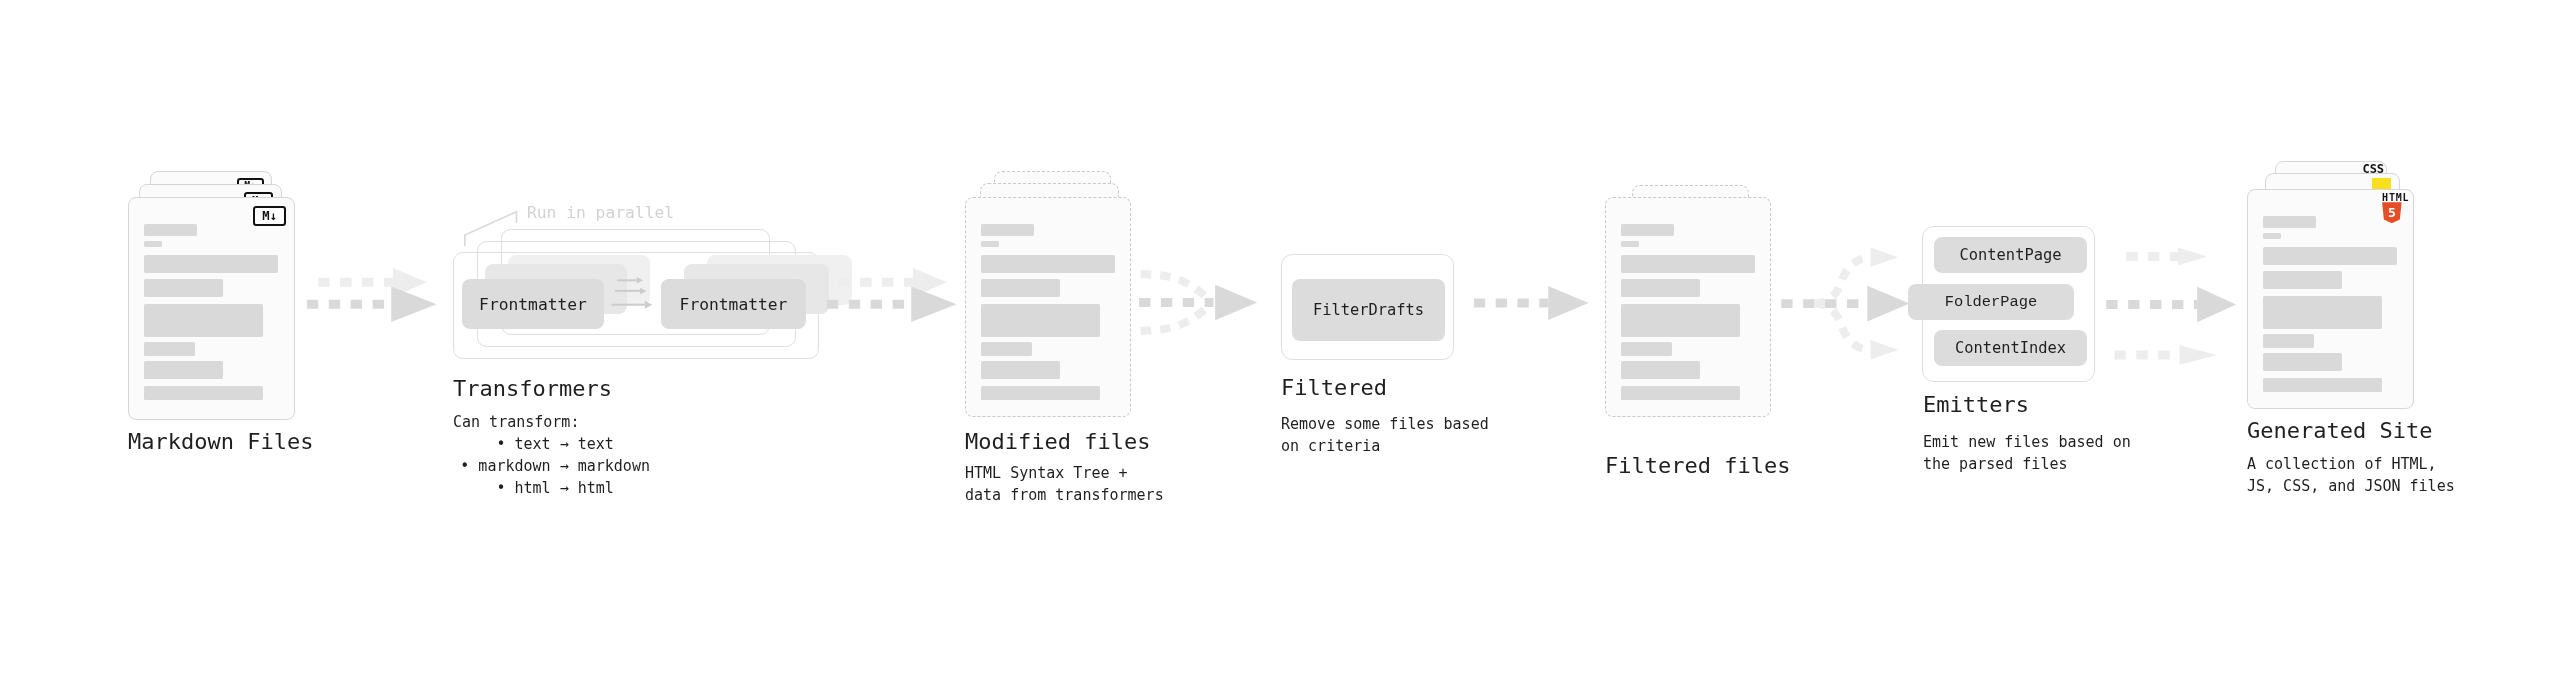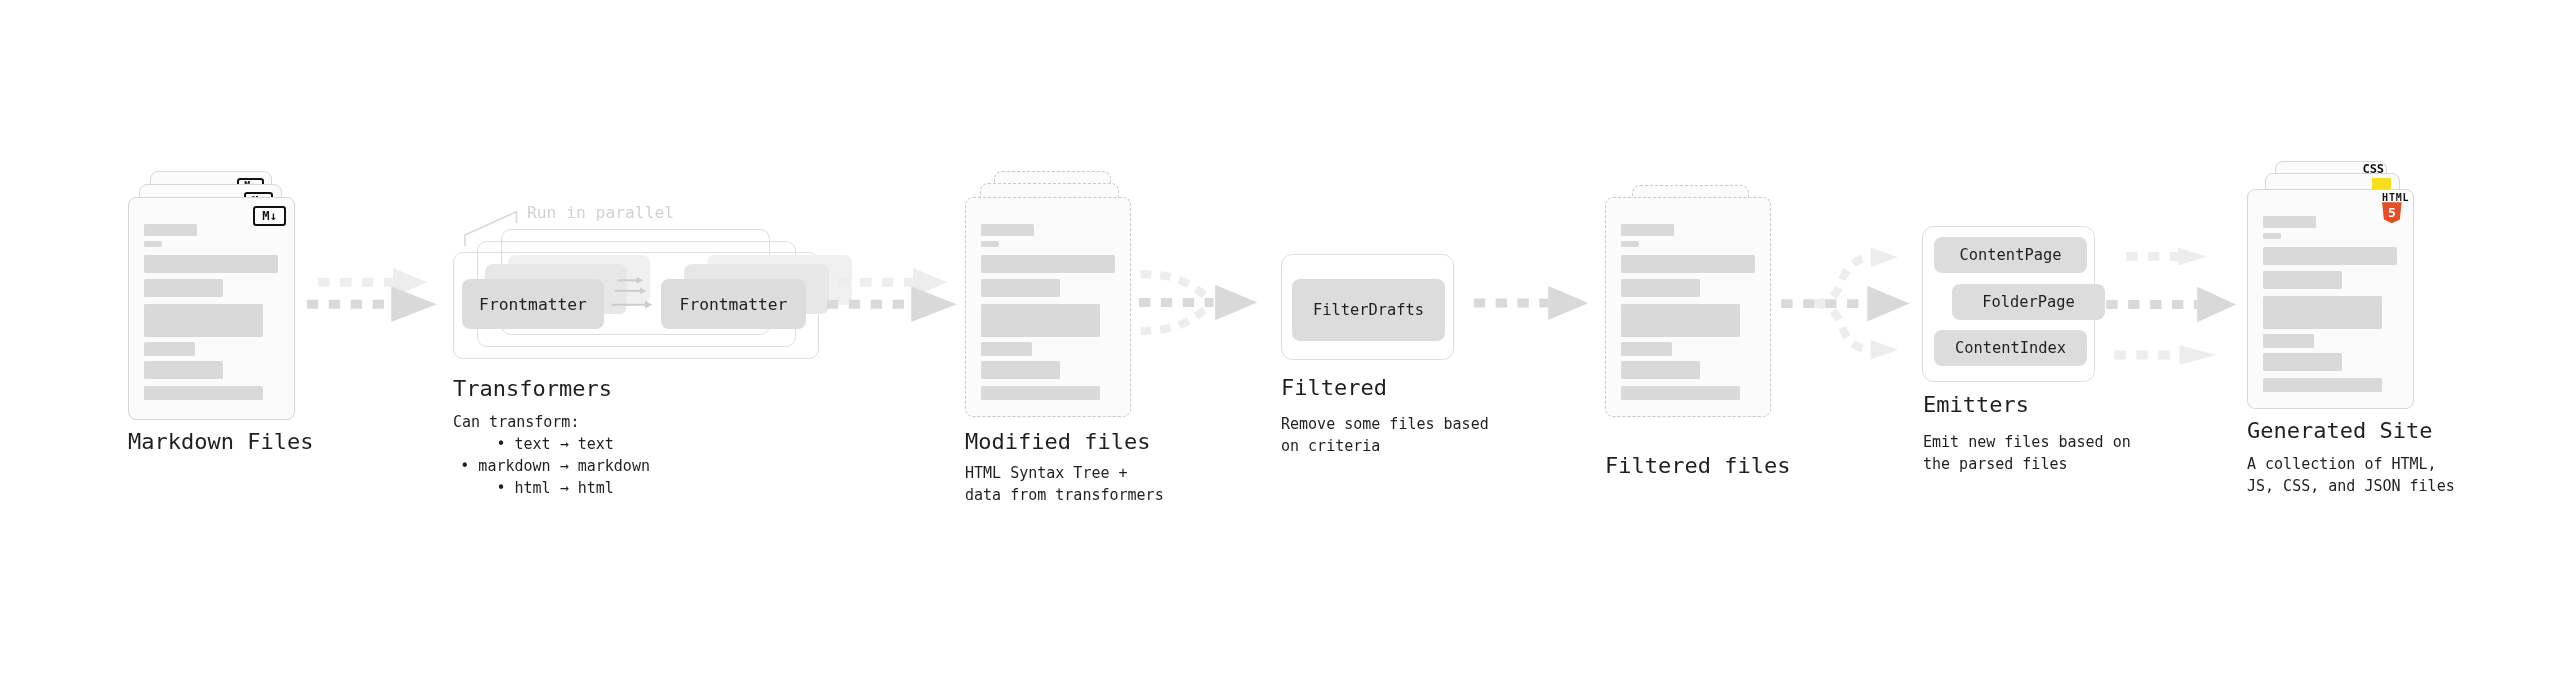--- a/index.html
+++ b/index.html
@@ -212,21 +212,21 @@
     <polygon class="head-light" points="114,8 148,20 114,32"></polygon>
     <path class="curve-light" d="M46,77 C66,77 74,92 79,106 C84,121 96,134 114,134"></path>
     <polygon class="head-light" points="114,122 148,134 114,146"></polygon>
     <line class="dash-dark" x1="4" y1="77" x2="108" y2="77"></line>
     <polygon class="head-dark" points="110,55 162,77 110,99"></polygon>
   </svg>
 
   <div>
     <div class="panel" style="left:1922px;top:226px;width:173px;height:156px;"></div>
     <div class="pill small" style="left:1934px;top:237px;width:153px;height:36px;">ContentPage</div>
-    <div class="pill small" style="left:1952px;top:284px;width:153px;height:36px;">FolderPage</div>
+    <div class="pill small" style="left:1908px;top:284px;width:166px;height:36px;font-family:Liberation Mono, monospace;">FolderPage</div>
     <div class="pill small" style="left:1934px;top:330px;width:153px;height:36px;">ContentIndex</div>
     <h2 class="title" style="left:1923px;top:392px;">Emitters</h2>
     <div class="subtitle" style="left:1923px;top:431px;">
       <div>Emit new files based on</div>
       <div>the parsed files</div>
     </div>
   </div>
 
   <svg style="left:2123px;top:245px;" width="89" height="23" viewBox="0 0 110 28">
     <line class="dash-light" x1="4" y1="14" x2="68" y2="14"></line>

